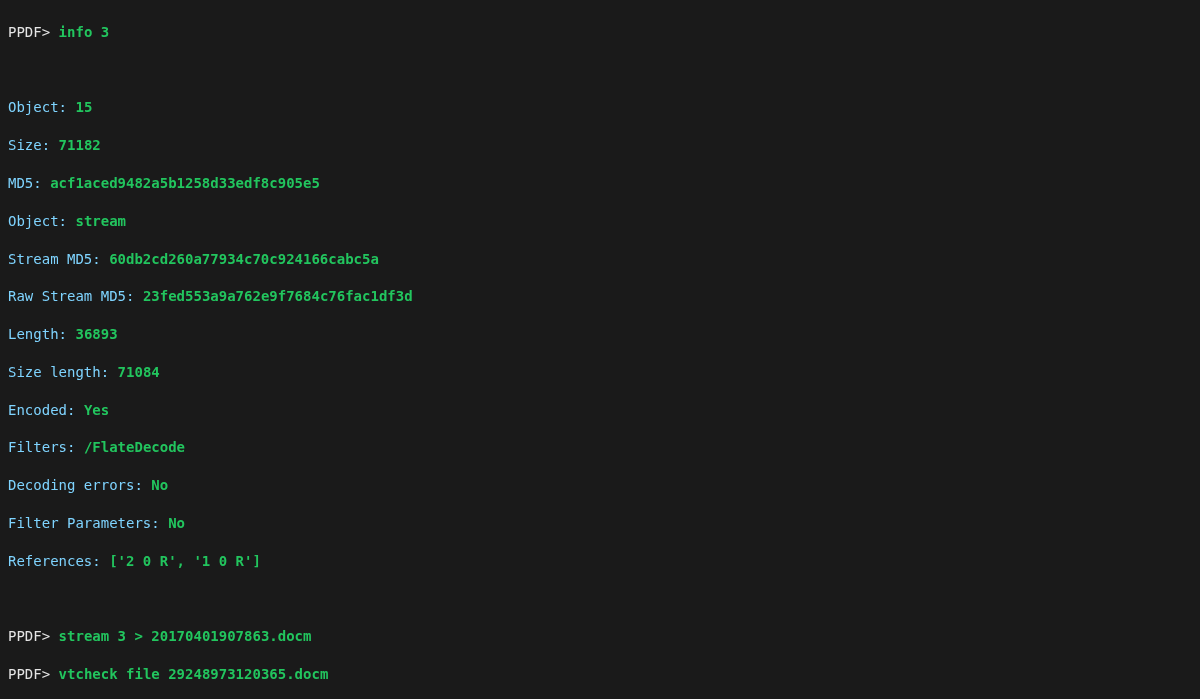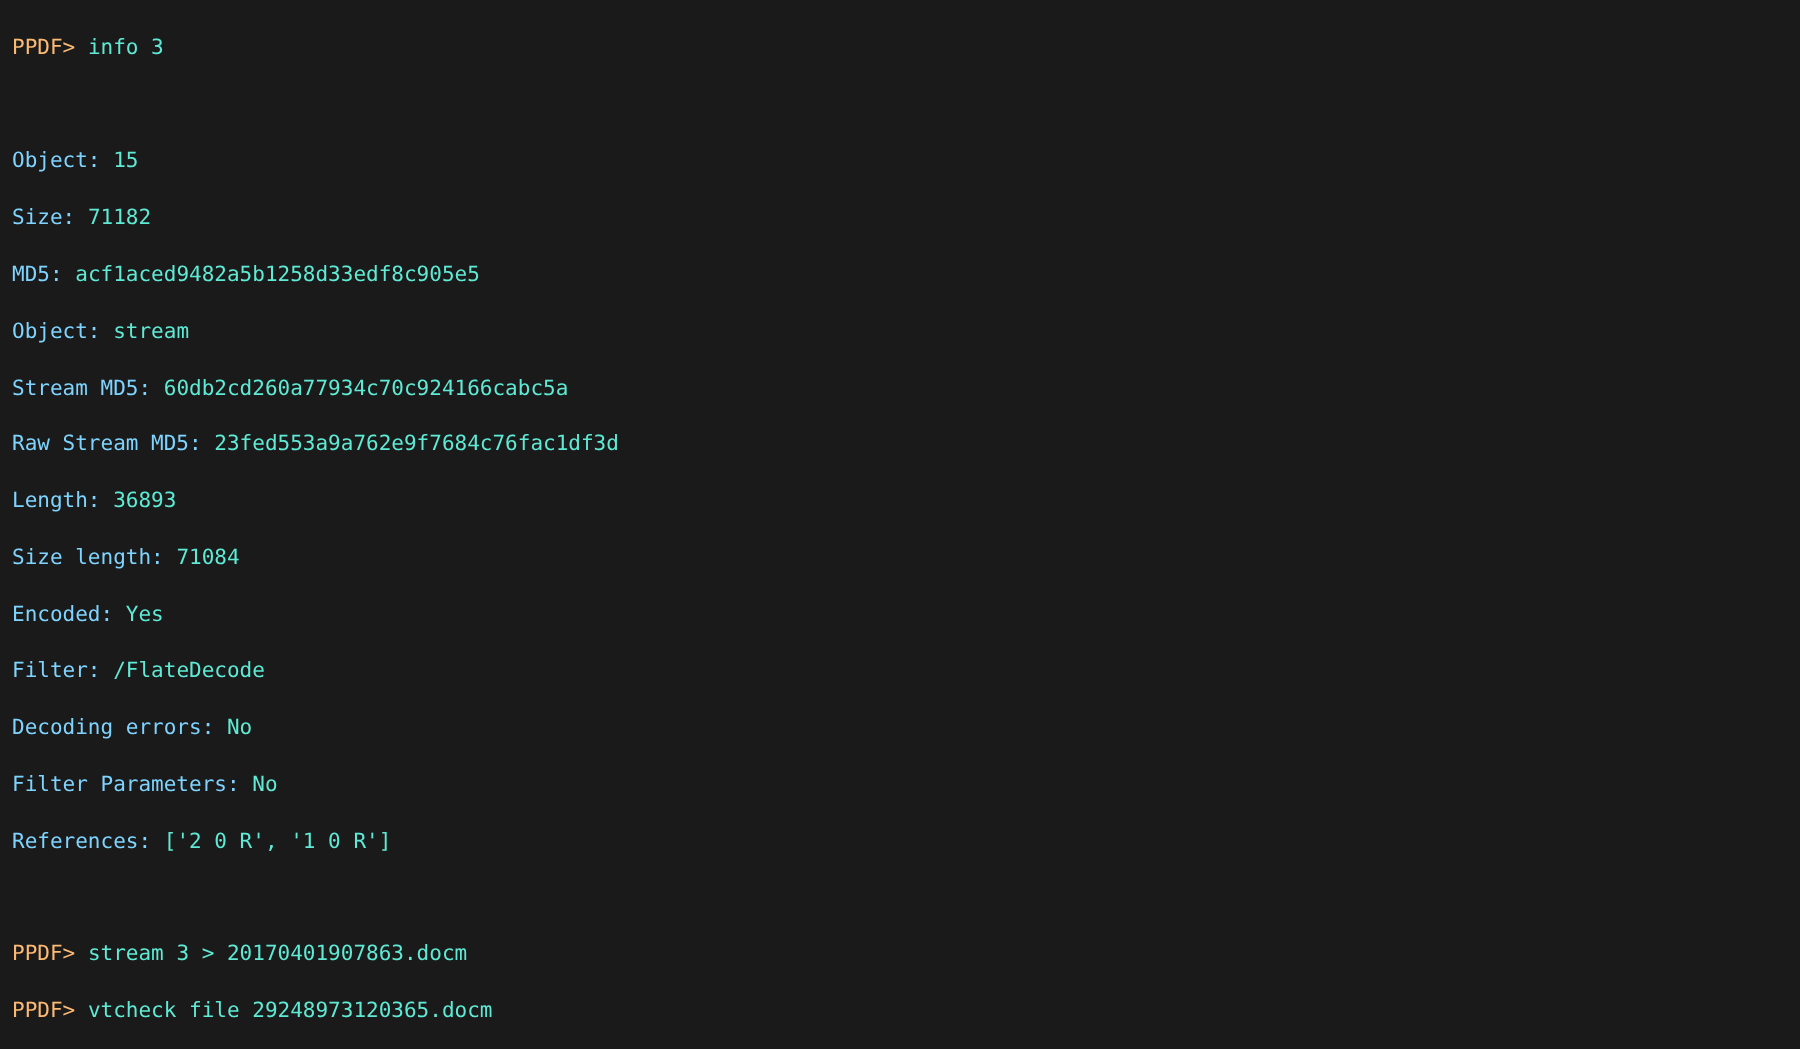--- a/index.html
+++ b/index.html
@@ -11,40 +11,40 @@
     font-size: 14px;
     line-height: 1.35;
     width: 1200px;
     height: 699px;
     overflow: hidden;
   }
   .term {
     padding: 4px 8px;
     white-space: pre;
   }
-  .prompt { color: #fdba74; }
+  .prompt { color: #e5e5e5; }
   .key    { color: #7fd4ff; }
-  .val    { color: #5eead4; }
+  .val    { color: #22c55e; font-weight: bold; }
 </style>
 </head>
 <body>
 
 <div class="term">
 <div><span class="prompt">PPDF&gt;</span> <span class="val">info 3</span></div>
 <div> </div>
 <div><span class="key">Object:</span> <span class="val">15</span></div>
 <div><span class="key">Size:</span> <span class="val">71182</span></div>
 <div><span class="key">MD5:</span> <span class="val">acf1aced9482a5b1258d33edf8c905e5</span></div>
 <div><span class="key">Object:</span> <span class="val">stream</span></div>
 <div><span class="key">Stream MD5:</span> <span class="val">60db2cd260a77934c70c924166cabc5a</span></div>
 <div><span class="key">Raw Stream MD5:</span> <span class="val">23fed553a9a762e9f7684c76fac1df3d</span></div>
 <div><span class="key">Length:</span> <span class="val">36893</span></div>
 <div><span class="key">Size length:</span> <span class="val">71084</span></div>
 <div><span class="key">Encoded:</span> <span class="val">Yes</span></div>
-<div><span class="key">Filter:</span> <span class="val">/FlateDecode</span></div>
+<div><span class="key">Filters:</span> <span class="val">/FlateDecode</span></div>
 <div><span class="key">Decoding errors:</span> <span class="val">No</span></div>
 <div><span class="key">Filter Parameters:</span> <span class="val">No</span></div>
 <div><span class="key">References:</span> <span class="val">['2 0 R', '1 0 R']</span></div>
 <div> </div>
 <div><span class="prompt">PPDF&gt;</span> <span class="val">stream 3 &gt; 20170401907863.docm</span></div>
 <div><span class="prompt">PPDF&gt;</span> <span class="val">vtcheck file 29248973120365.docm</span></div>
 
 
 
 

